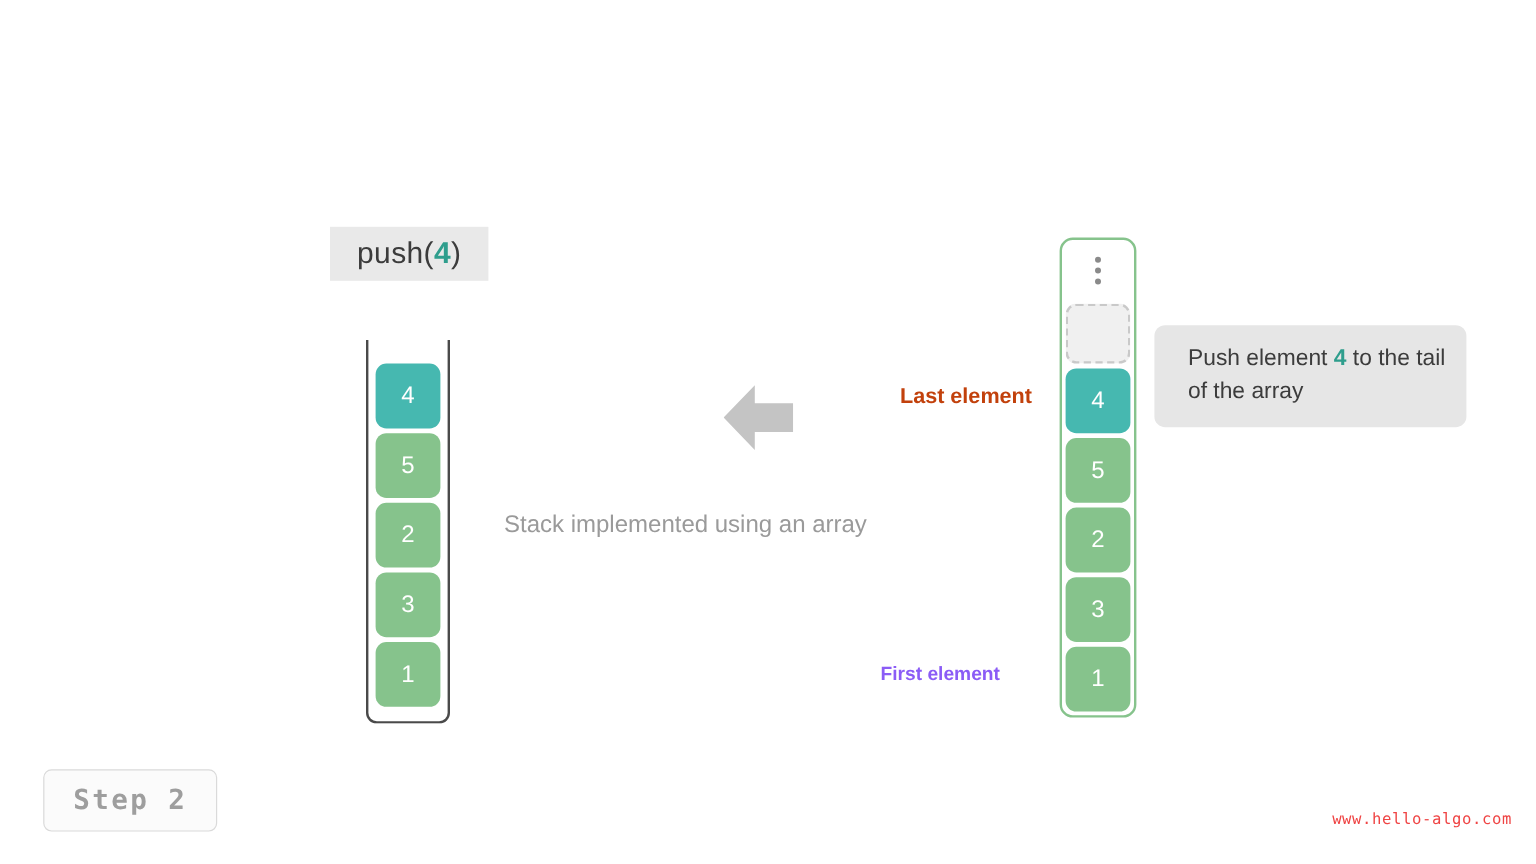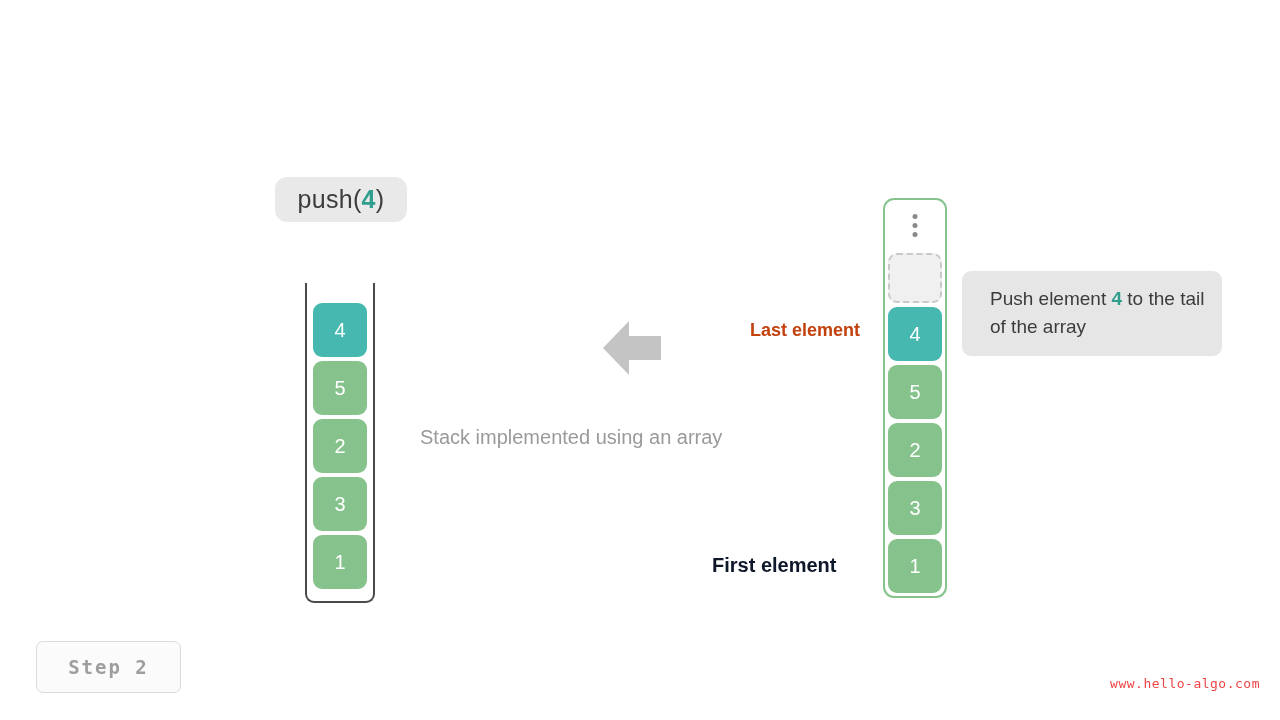--- a/index.html
+++ b/index.html
@@ -14,25 +14,25 @@
     position: relative;
     overflow: hidden;
     font-family: "Liberation Sans", sans-serif;
     -webkit-font-smoothing: antialiased;
   }
 
   
   #op-label {
     position: absolute;
     left: 275px;
-    top: 177px;
+    top: 189px;
     width: 132px;
     height: 45px;
     background: #e9e9e9;
-    border-radius: 12px;
+    border-radius: 0;
     display: flex;
     align-items: center;
     justify-content: center;
     font-size: 25px;
     color: #3c3c3c;
     letter-spacing: 0.3px;
   }
   #op-label .arg {
     color: #2f9e8d;
     font-weight: bold;
@@ -149,24 +149,24 @@
     text-align: right;
     font-size: 18px;
     font-weight: bold;
     color: #c2410c;
   }
   #first-element-label {
     position: absolute;
     left: 712px;
     top: 554px;
     width: 143px;
-    text-align: left;
-    font-size: 20px;
-    font-weight: bold;
-    color: #0f172a;
+    text-align: center;
+    font-size: 16px;
+    font-weight: bold;
+    color: #8b5cf6;
   }
   #caption {
     position: absolute;
     left: 420px;
     top: 426px;
     width: 440px;
     font-size: 20px;
     color: #9a9a9a;
   }
 
@@ -197,21 +197,21 @@
     width: 145px;
     height: 52px;
     box-sizing: border-box;
     border: 1px solid #dadada;
     border-radius: 7px;
     background: #fbfbfb;
     display: flex;
     align-items: center;
     justify-content: center;
     font-family: "DejaVu Sans Mono", monospace;
-    font-size: 19px;
+    font-size: 23px;
     font-weight: bold;
     letter-spacing: 2px;
     color: #9e9e9e;
   }
   #watermark {
     position: absolute;
     right: 20px;
     top: 676px;
     font-family: "DejaVu Sans Mono", monospace;
     font-size: 13px;

